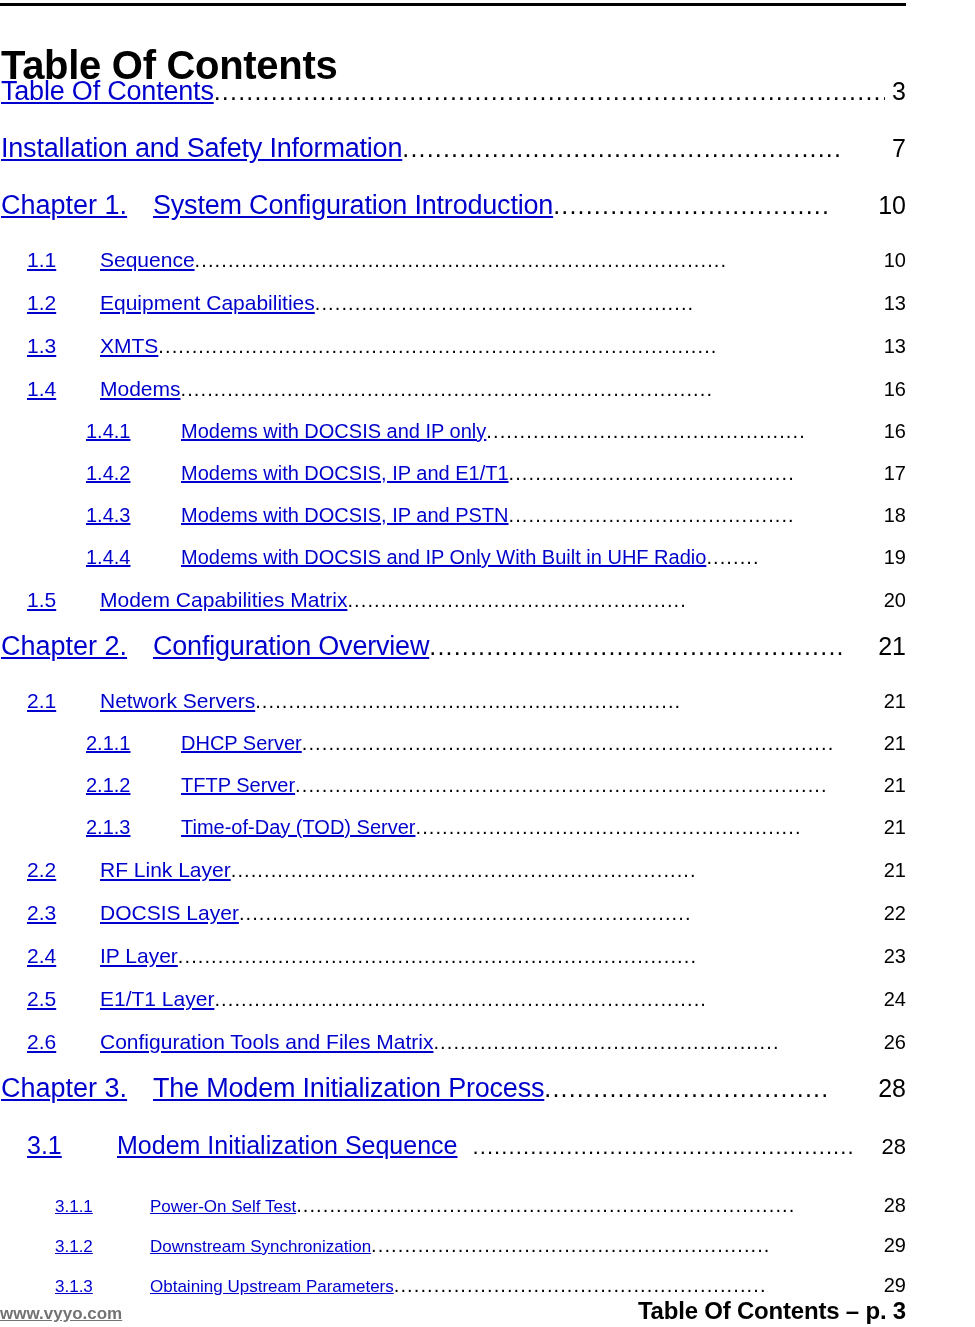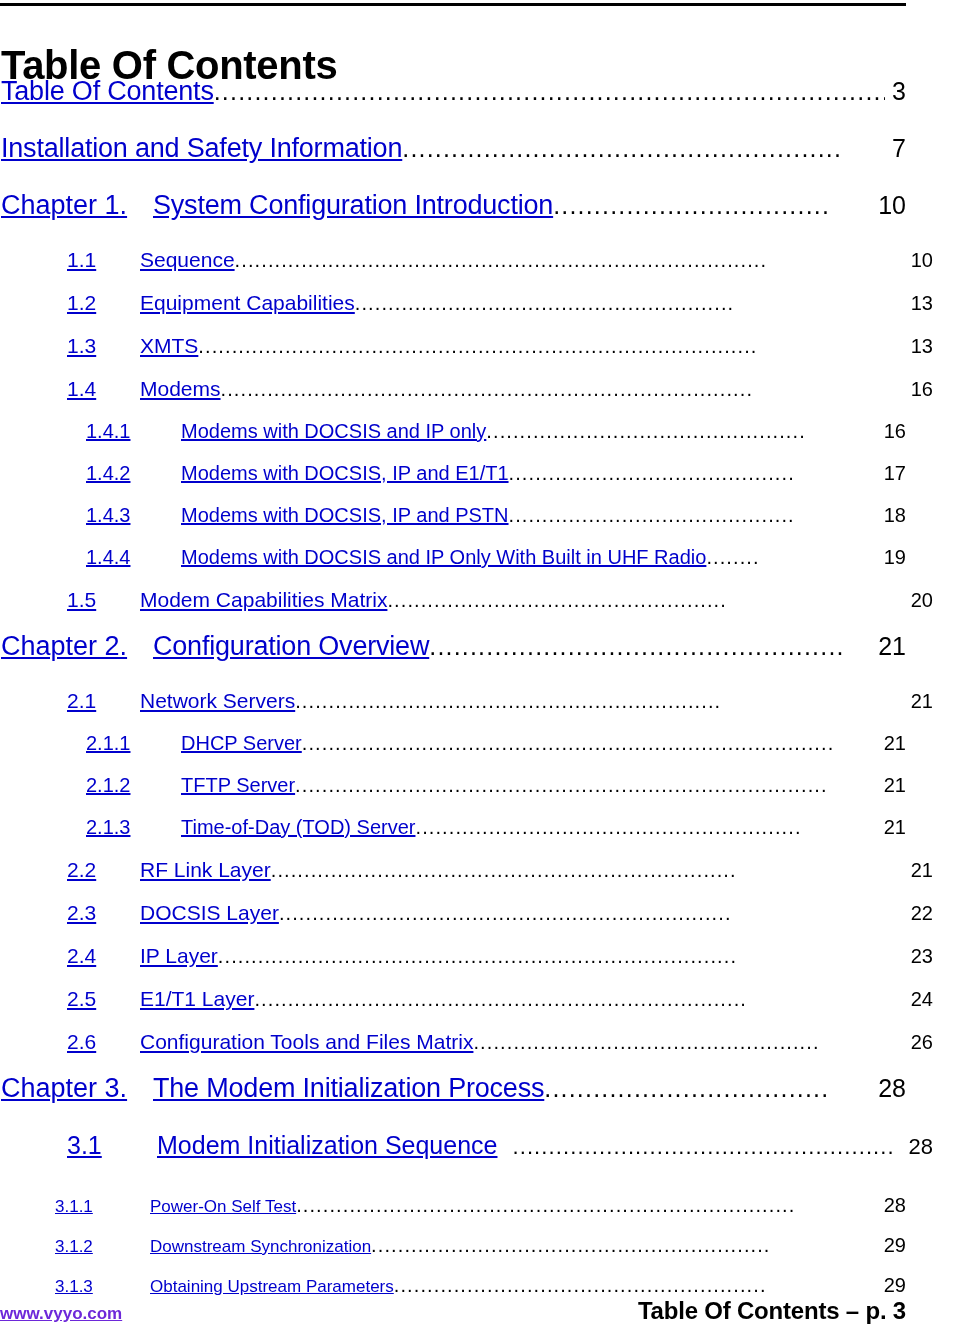--- a/index.html
+++ b/index.html
@@ -109,22 +109,21 @@
   .chapter .num { width: 152px; }
   .chapter .title { letter-spacing: -0.2px; }
   .chapter .leader { font-size: 25px; letter-spacing: 1.2px; }
   .chapter .pageno { font-size: 25px; padding-left: 7px; }
 
   
   .lvl1 {
     font-size: 21px;
     line-height: 24px;
     height: 43px;
-    padding-left: 40px;
-    margin-left: 27px;
+    padding-left: 27px;
   }
   .lvl1 .num { width: 73px; }
   .lvl1 .leader { font-size: 20px; letter-spacing: 1.1px; }
   .lvl1 .pageno { font-size: 20px; }
 
   
   .lvl1.big {
     font-size: 25px;
     line-height: 29px;
     height: 46px;
@@ -162,21 +161,21 @@
     left: 0;
     top: 1297px;
     width: 906px;
     display: flex;
     justify-content: space-between;
     align-items: baseline;
   }
   .footer-url {
     font-size: 17px;
     font-weight: bold;
-    color: #6d28d9;
+    color: #737373;
     text-decoration: underline;
     white-space: nowrap;
   }
   .footer-label {
     font-size: 24px;
     font-weight: bold;
     color: #000000;
     white-space: nowrap;
     letter-spacing: -0.2px;
   }

